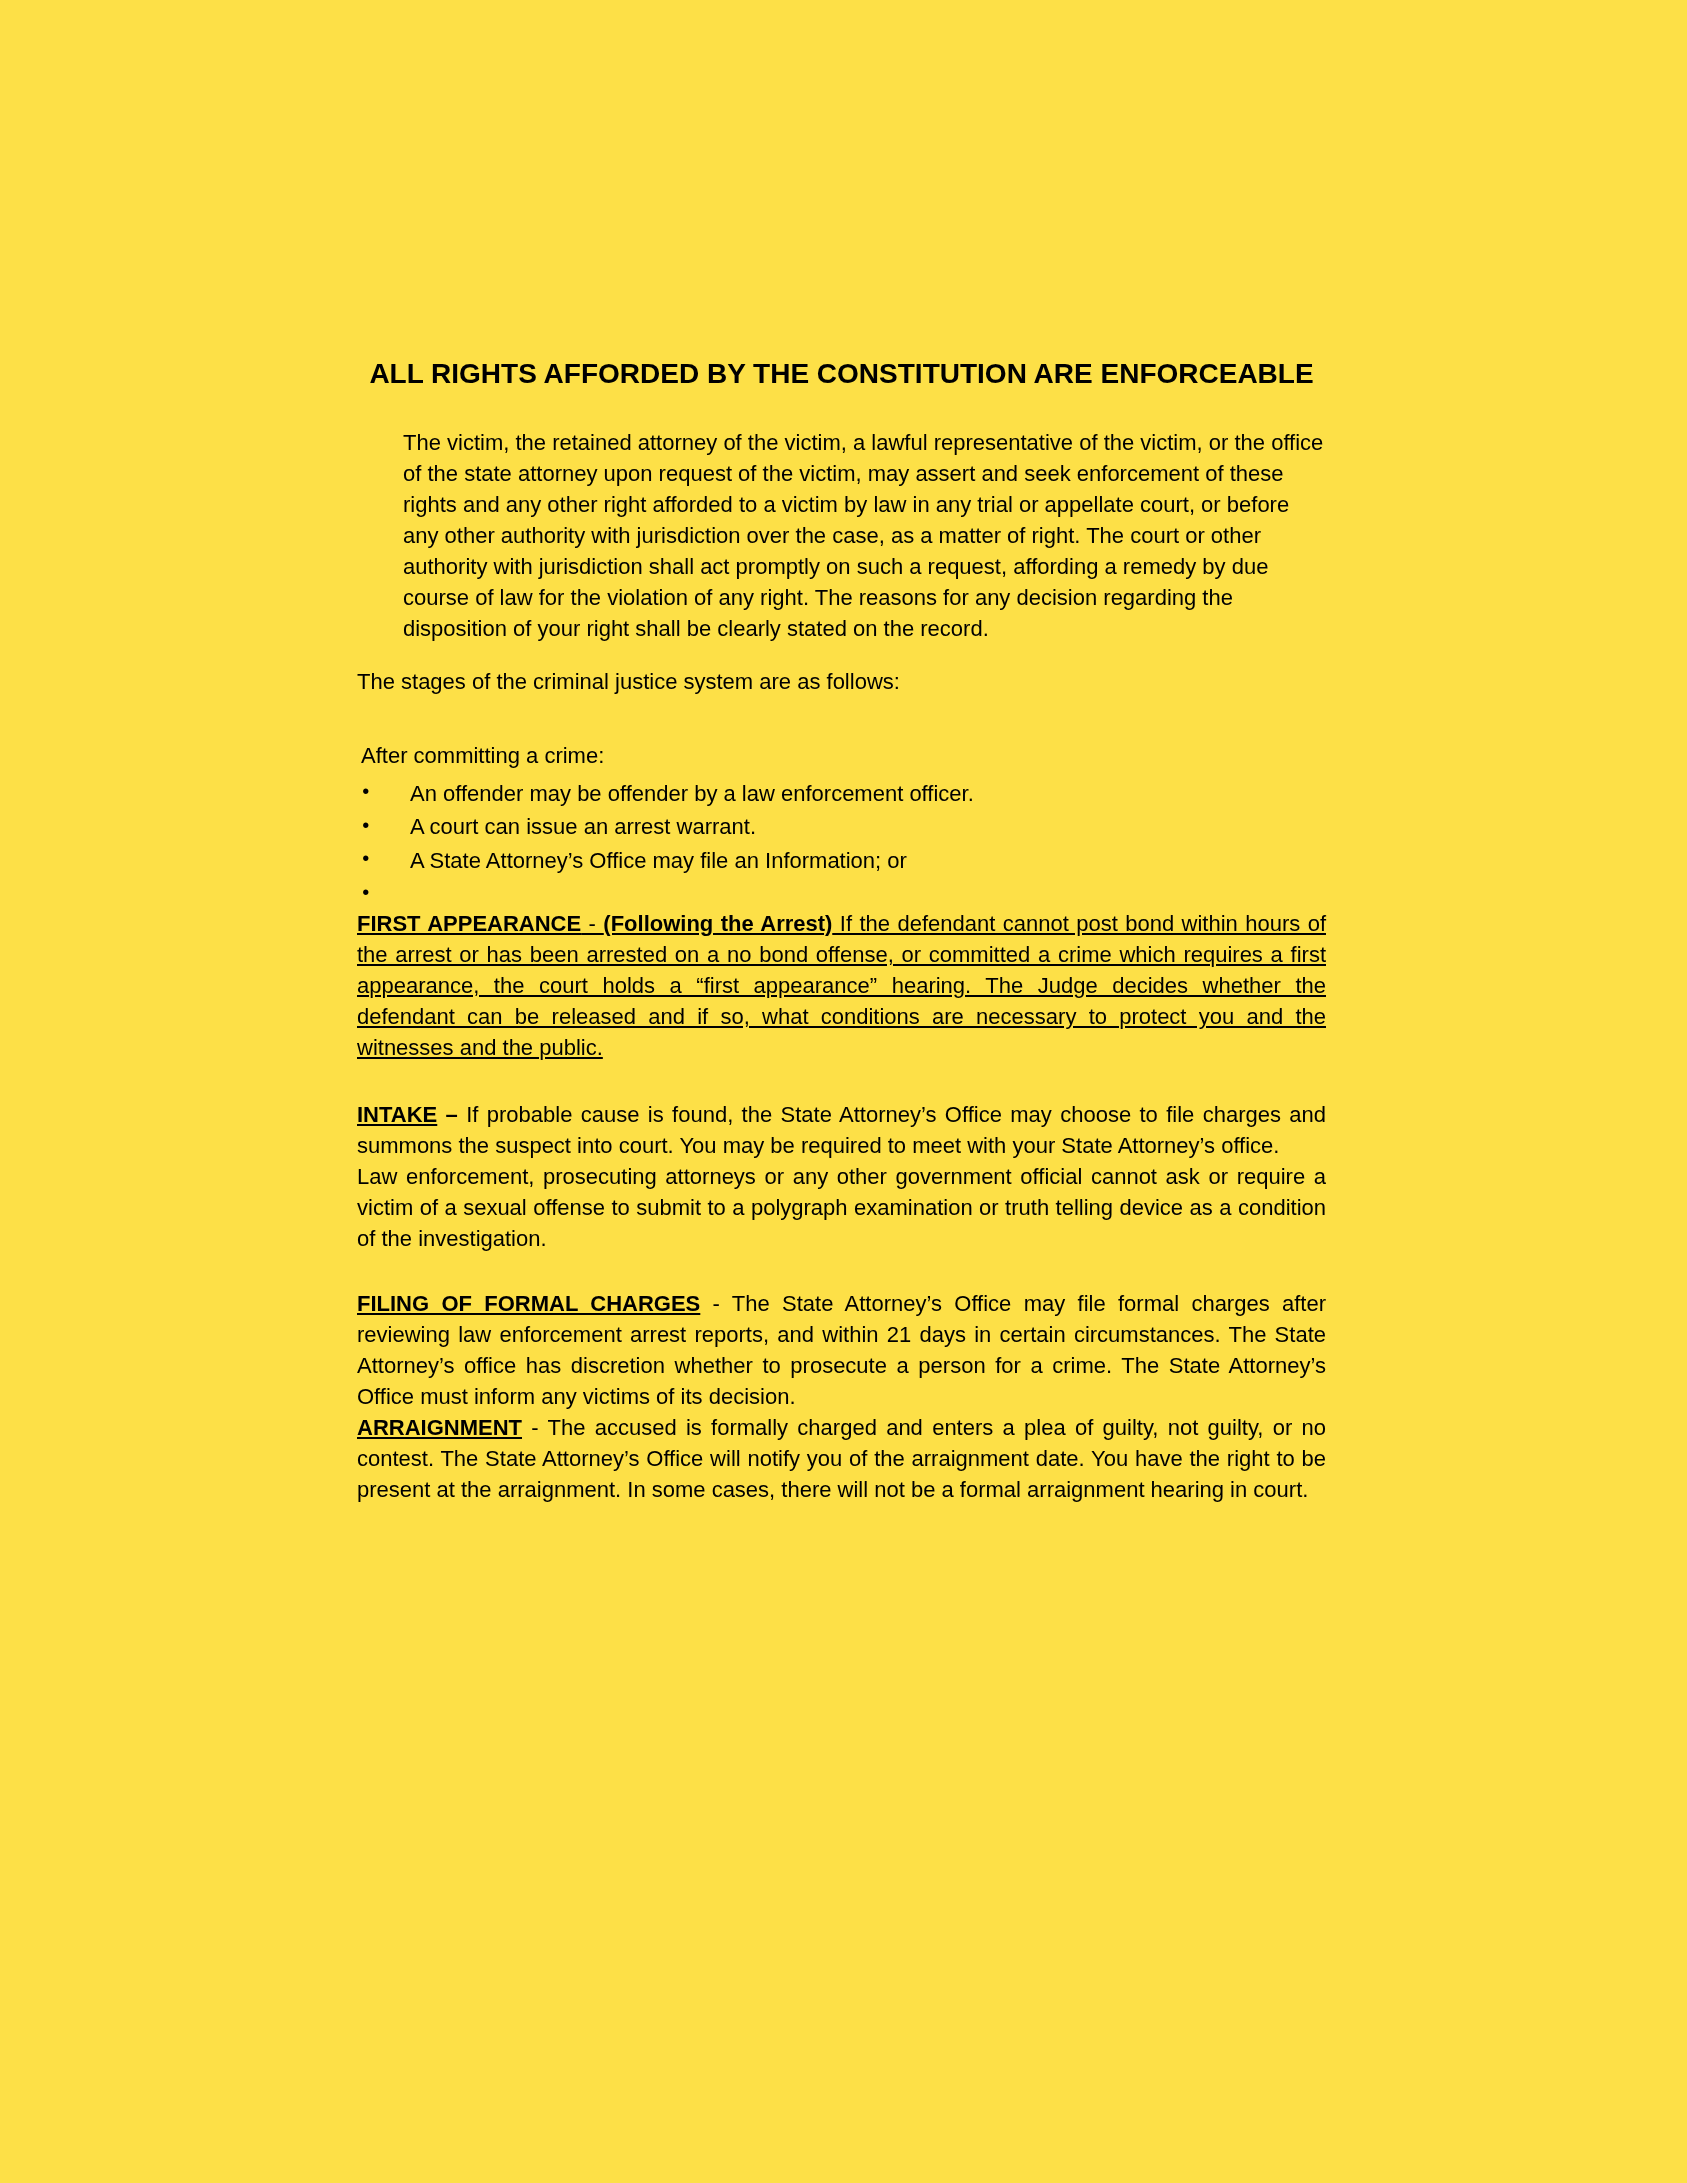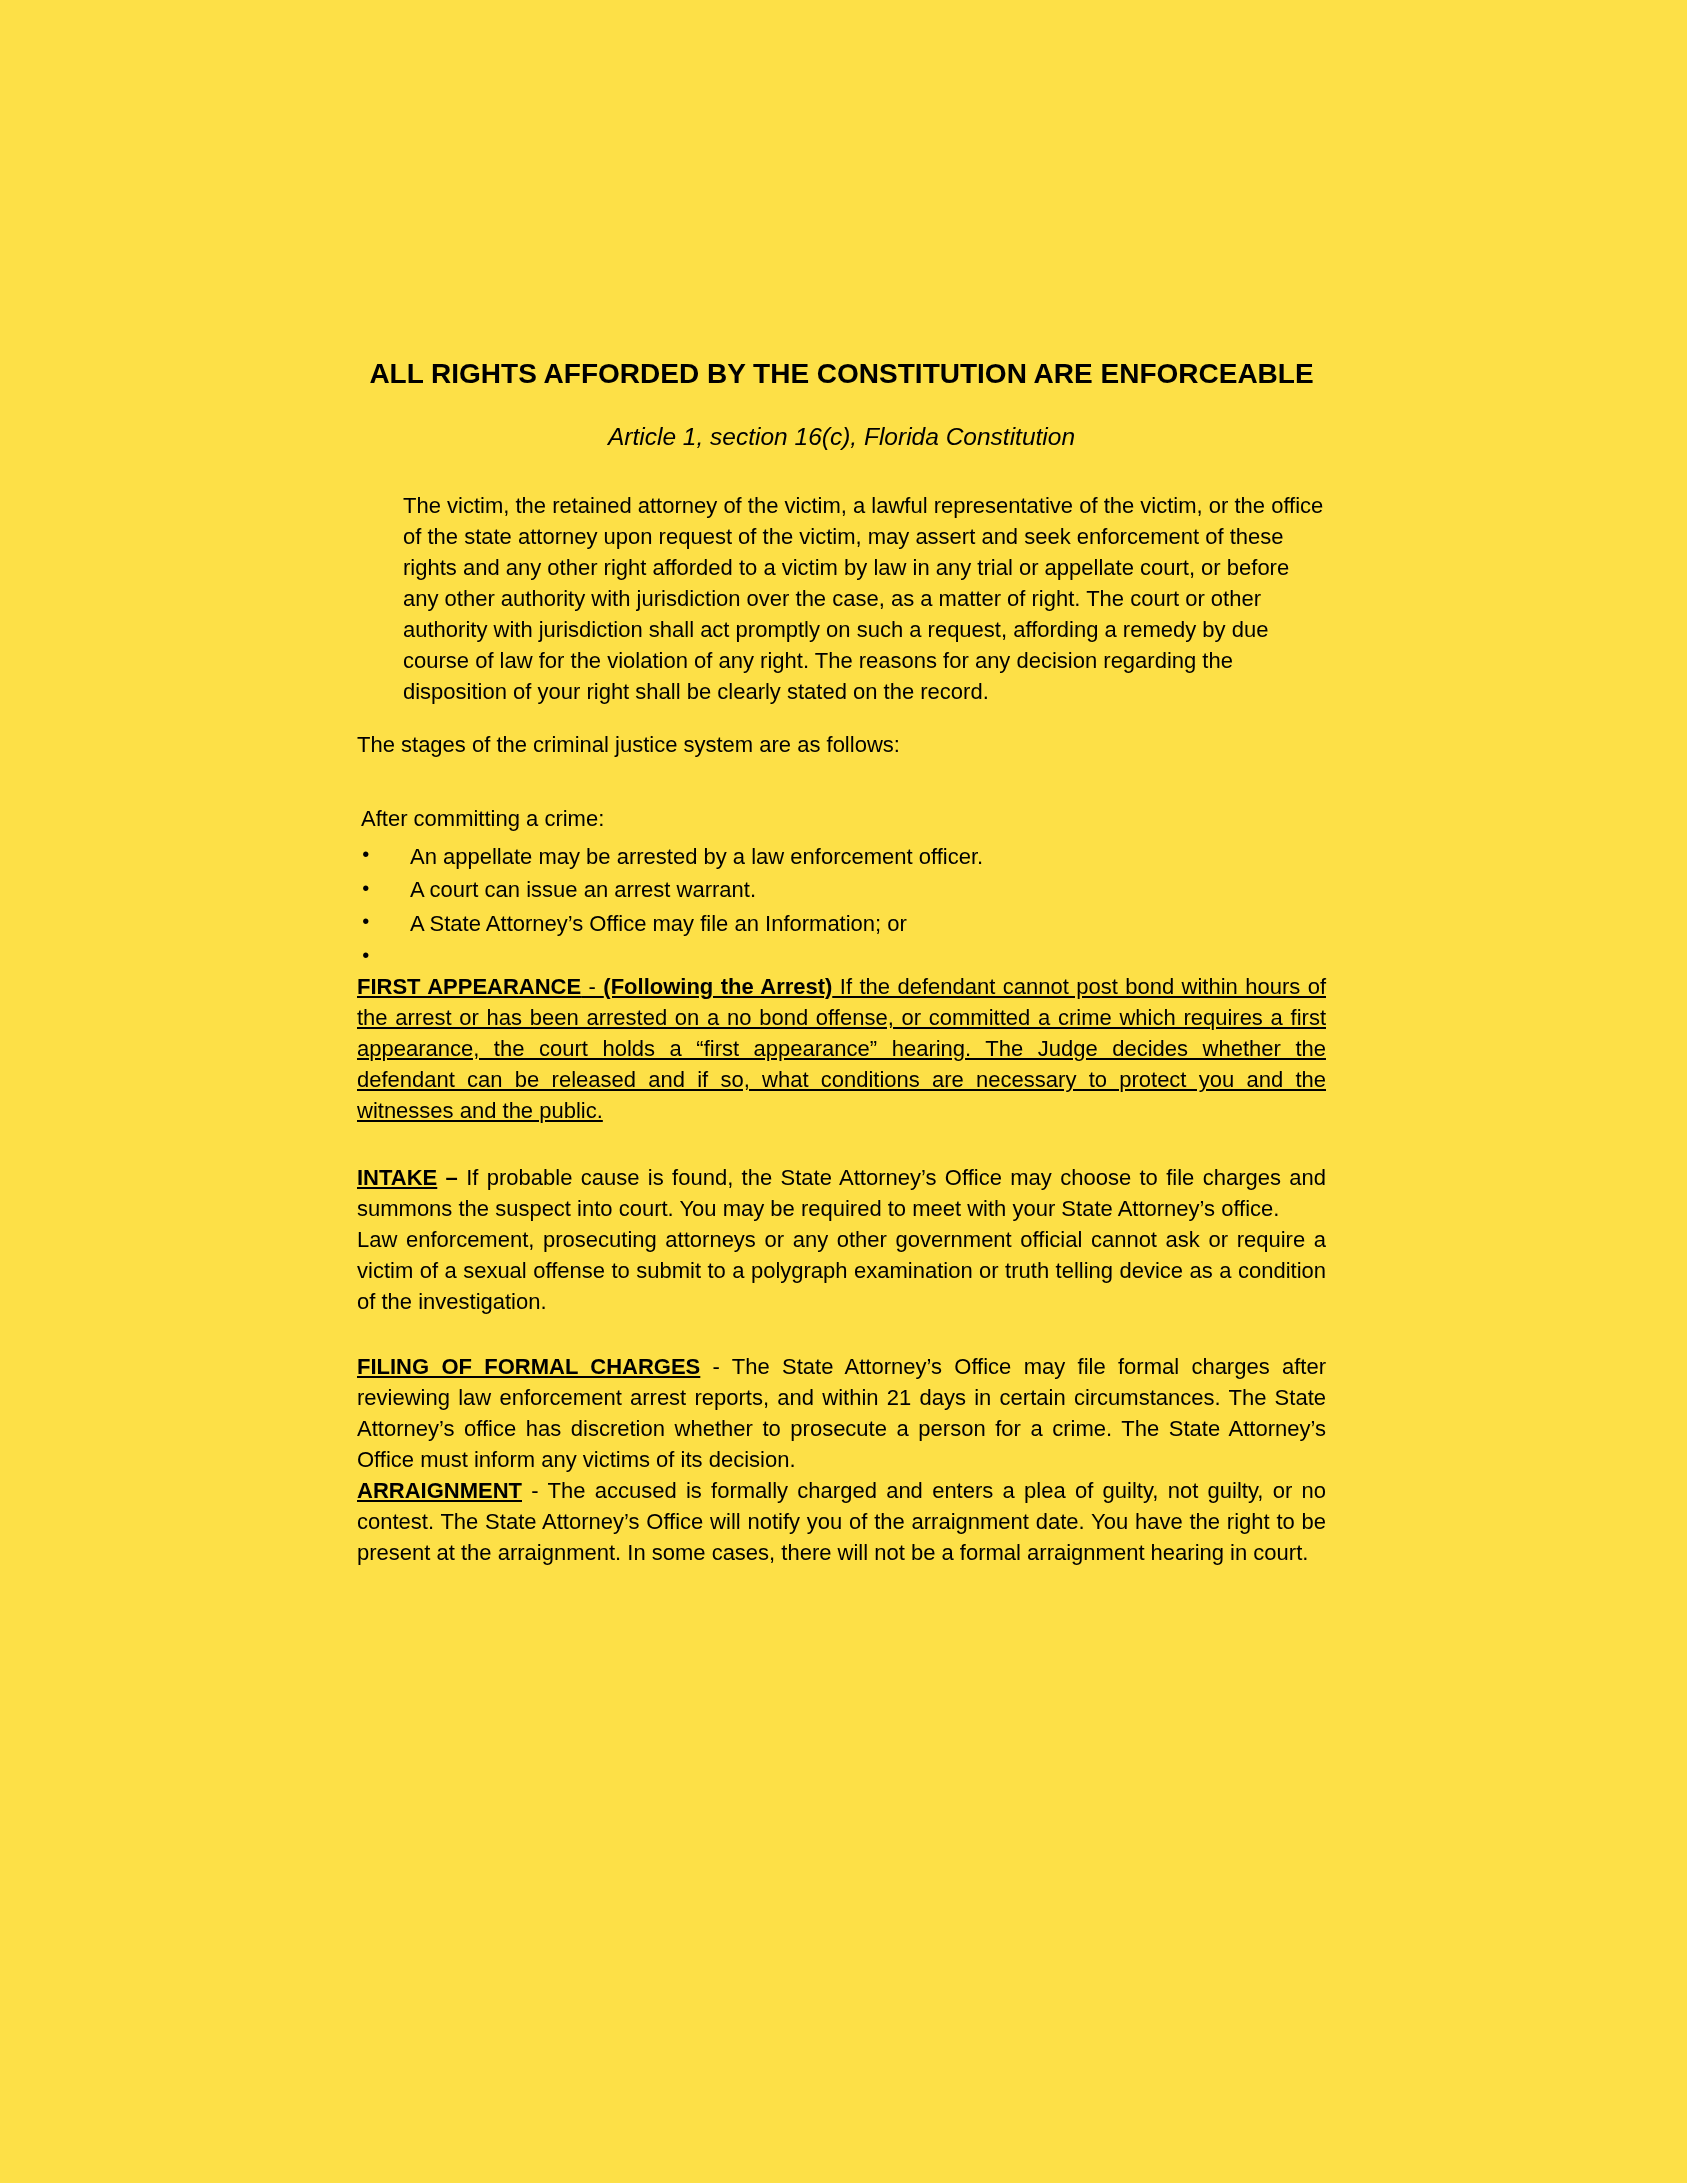--- a/index.html
+++ b/index.html
@@ -106,34 +106,33 @@
   .mt-arr    { }
 </style>
 </head>
 <body>
 
 <div class="page">
   <div class="content">
 
     <h1 class="doc-title">ALL RIGHTS AFFORDED BY THE CONSTITUTION ARE ENFORCEABLE</h1>
 
-    <h2 class="doc-subtitle">Article 1, section 16(c), Florida Constitution</h2>
 
     <p class="quote">The victim, the retained attorney of the victim, a lawful representative of the victim, or the office of the state attorney upon request of the victim, may assert and seek enforcement of these rights and any other right afforded to a victim by law in any trial or appellate court, or before any other authority with jurisdiction over the case, as a matter of right.  The court or other authority with jurisdiction shall act promptly on such a request, affording a remedy by due course of law for the violation of any right.  The reasons for any decision regarding the disposition of your right shall be clearly stated on the record.</p>
 
 
     <p class="stages-intro">The stages of the criminal justice system are as follows:</p>
 
 
     <p class="after-crime">After committing a crime:</p>
 
     <ul class="bullet-list">
       <li>
         <span class="bullet">•</span>
-        <span>An appellate may be arrested by a law enforcement officer.</span>
+        <span>An offender may be offender by a law enforcement officer.</span>
       </li>
       <li>
         <span class="bullet">•</span>
         <span>A court can issue an arrest warrant.</span>
       </li>
       <li>
         <span class="bullet">•</span>
         <span>A State Attorney’s Office may file an Information; or</span>
       </li>
       <li>

